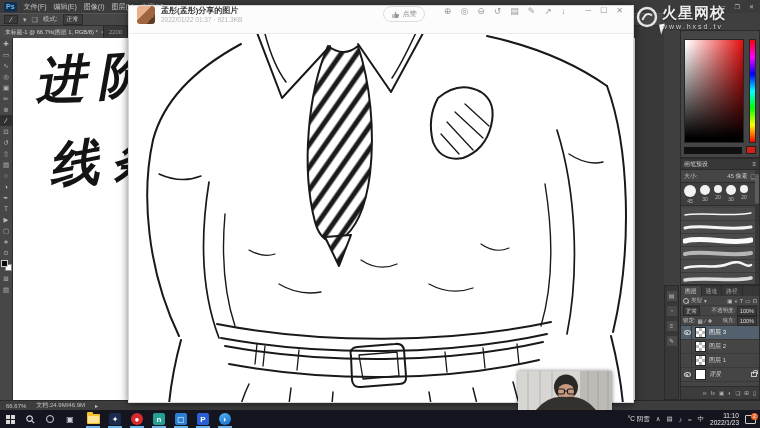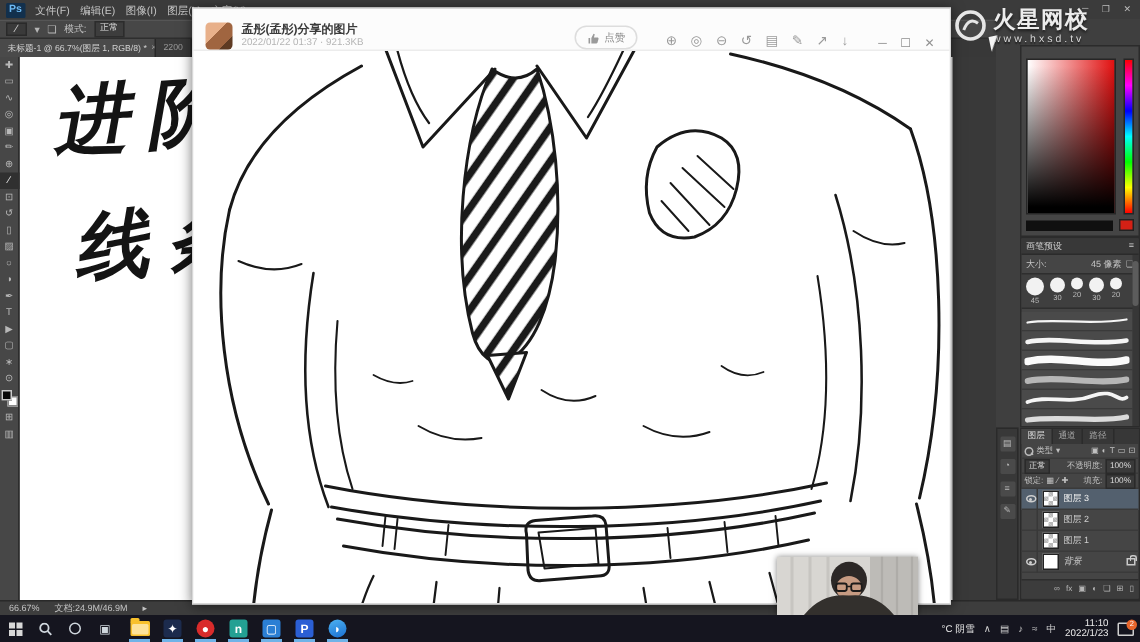--- a/index.html
+++ b/index.html
@@ -93,21 +93,21 @@
   .mini-dock{position:absolute;left:664px;top:285px;width:15px;height:115px;background:#383838;
     border:1px solid #2a2a2a;display:flex;flex-direction:column;align-items:center;gap:5px;padding-top:5px;z-index:3}
   .mini-dock span{width:10px;height:10px;background:#4a4a4a;border-radius:1px;font-size:6px;line-height:10px;
     text-align:center;color:#bbb}
   .statusbar{position:absolute;left:0;top:400px;width:760px;height:10px;background:#3d3d3d;border-top:1px solid #292929;
     display:flex;align-items:center;gap:10px;padding:0 6px;font-size:6px;color:#c3c3c3;z-index:4}
   
   .viewer{position:absolute;left:128px;top:5px;width:506px;height:398px;background:#fff;z-index:10;
     box-shadow:0 1px 8px rgba(0,0,0,.55);border:1px solid #d8d8d8}
   .v-titlebar{position:absolute;left:0;top:0;right:0;height:28px;background:#fcfcfc;border-bottom:1px solid #ececec;
-    display:flex;align-items:flex-end;padding:0 8px;gap:6px}
+    display:flex;align-items:flex-start;padding:0 8px;gap:6px}
   .avatar{width:18px;height:18px;border-radius:3px;flex:0 0 auto;
     background:linear-gradient(135deg,#e8b08a 0 40%,#a06540 40% 75%,#5e3a22 75%)}
   .v-titles{display:flex;flex-direction:column;line-height:1.25}
   .v-title{font-size:8px;color:#3a3a3a;font-weight:bold}
   .v-meta{font-size:6.5px;color:#b4b4b4}
   .like-pill{margin-left:auto;display:flex;align-items:center;gap:3px;border:1px solid #ddd;border-radius:9px;
     padding:2px 7px;font-size:7px;color:#8b8b8b}
   .v-icons{display:flex;gap:9px;margin-left:13px;font-size:9px;color:#9a9a9a}
   .v-ctls{display:flex;gap:9px;margin-left:14px;margin-right:2px;font-size:8px;color:#8f8f8f}
   .v-content{position:absolute;left:0;top:28px;right:0;bottom:0;background:#fff;overflow:hidden}

